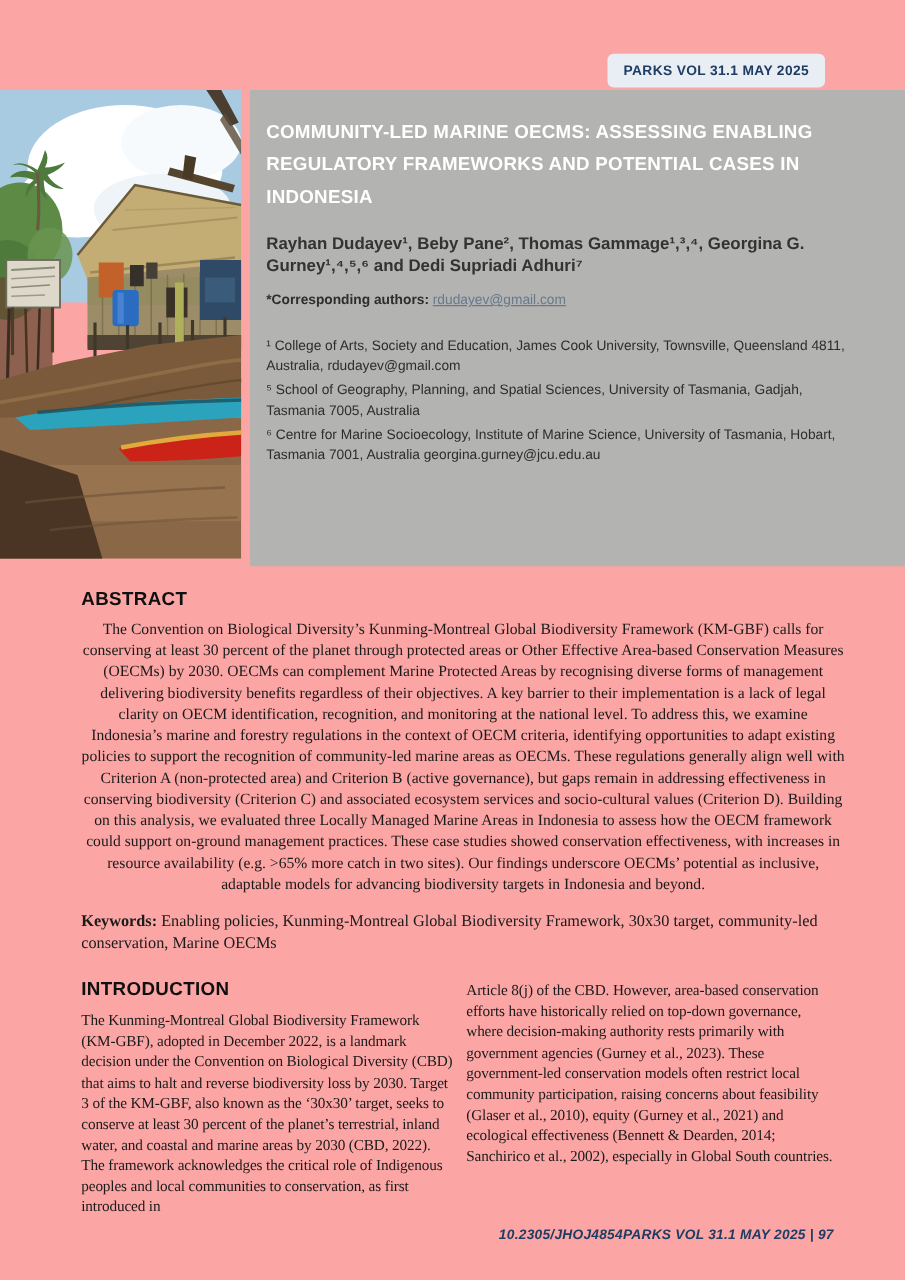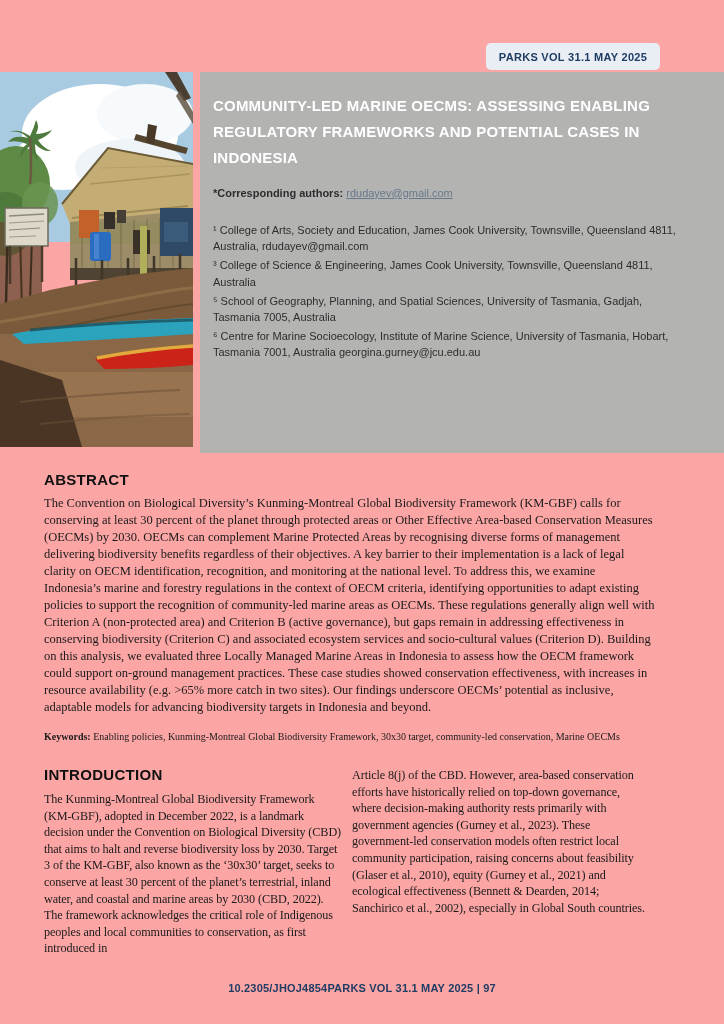--- a/index.html
+++ b/index.html
@@ -35,39 +35,39 @@
   }
   .corresponding { margin:0 0 9px 0; font-size:11px; line-height:15px; }
   .corr-label { font-weight:700; color:#2d2d2d; }
   .corr-link { color:#67798b; text-decoration:underline; cursor:pointer; }
   .affiliations { max-width:470px;margin-top:21px; }
   .affiliations p {
     margin:0 0 3px 0; font-size:11px; line-height:16.2px; color:#2d2d2d;
   }
 
   
-  main { position:absolute; left:44px; top:472px; width:611px; }
+  main { position:absolute; left:65px; top:472px; width:611px; }
   main h2 {
     margin:0 0 8px 0; font-size:15px; line-height:15px; font-weight:700;
     letter-spacing:.3px; color:#101010;
   }
   .serif { font-family:"Liberation Serif", serif; color:#1a1a1a; }
-  .abstract-text { margin:0 0 12px 0; font-size:12.5px; line-height:17px; }
-  .keywords { margin:0 0 22px 0; font-size:10px; line-height:17px; }
+  .abstract-text { margin:0 0 12px 0; font-size:12.5px; line-height:17px;text-align:center; }
+  .keywords { margin:0 0 22px 0; font-size:13px; line-height:17px; }
   .kw-label { font-weight:700; }
   .columns { display:flex; gap:9px; }
   .col { width:299px; }
   .col h2 { margin-bottom:9px; }
   .col p { margin:0; font-size:12.2px; line-height:16.6px; letter-spacing:-0.1px; }
 
   
   .footer {
     position:absolute; left:57px; right:57px; top:982px;
-    display:flex; justify-content:center;
-    font-size:11px; font-weight:700; color:#1e3c64; letter-spacing:.2px;
+    display:flex; justify-content:flex-end;
+    font-size:11px; font-weight:700; color:#1e3c64; letter-spacing:.2px;font-style:italic;
   }
 </style>
 </head>
 <body>
 
 <div class="page">
 
   <div class="badge">PARKS VOL 31.1 MAY 2025</div>
 
   <svg class="photo" viewBox="0 0 193 375" preserveAspectRatio="none" role="img">
@@ -163,30 +163,30 @@
       <path d="M30,258 Q110,250 193,248" stroke="#1b4f5c" stroke-width="3" fill="none" opacity=".8"></path>
     </g>
     <g>
       <path d="M95,287 Q145,277 193,274 L193,293 Q150,297 104,297 Z" fill="#cc2318"></path>
       <path d="M97,286 Q145,277 193,274" stroke="#e2a93c" stroke-width="3.5" fill="none"></path>
     </g>
   </svg>
 
   <div class="titleblock">
     <h1>COMMUNITY-LED MARINE OECMS: ASSESSING ENABLING REGULATORY FRAMEWORKS AND POTENTIAL CASES IN INDONESIA</h1>
+    <p class="authors">Rayhan Dudayev¹, Beby Pane², Thomas Gammage¹,³,⁴, Georgina G. Gurney¹,⁴,⁵,⁶ and Dedi Supriadi Adhuri⁷</p>
     <p class="corresponding">
       <span class="corr-label">*Corresponding authors:</span>
       <a class="corr-link">rdudayev@gmail.com</a>
     </p>
     <div class="affiliations">
 
         <p>¹ College of Arts, Society and Education, James Cook University, Townsville, Queensland 4811, Australia, rdudayev@gmail.com</p>
 
 
-        <p>³ College of Science &amp; Engineering, James Cook University, Townsville, Queensland 4811, Australia</p>
 
 
         <p>⁵ School of Geography, Planning, and Spatial Sciences, University of Tasmania, Gadjah, Tasmania 7005, Australia</p>
 
         <p>⁶ Centre for Marine Socioecology, Institute of Marine Science, University of Tasmania, Hobart, Tasmania 7001, Australia georgina.gurney@jcu.edu.au</p>
 
       </div>
   </div>
 
   <main>

